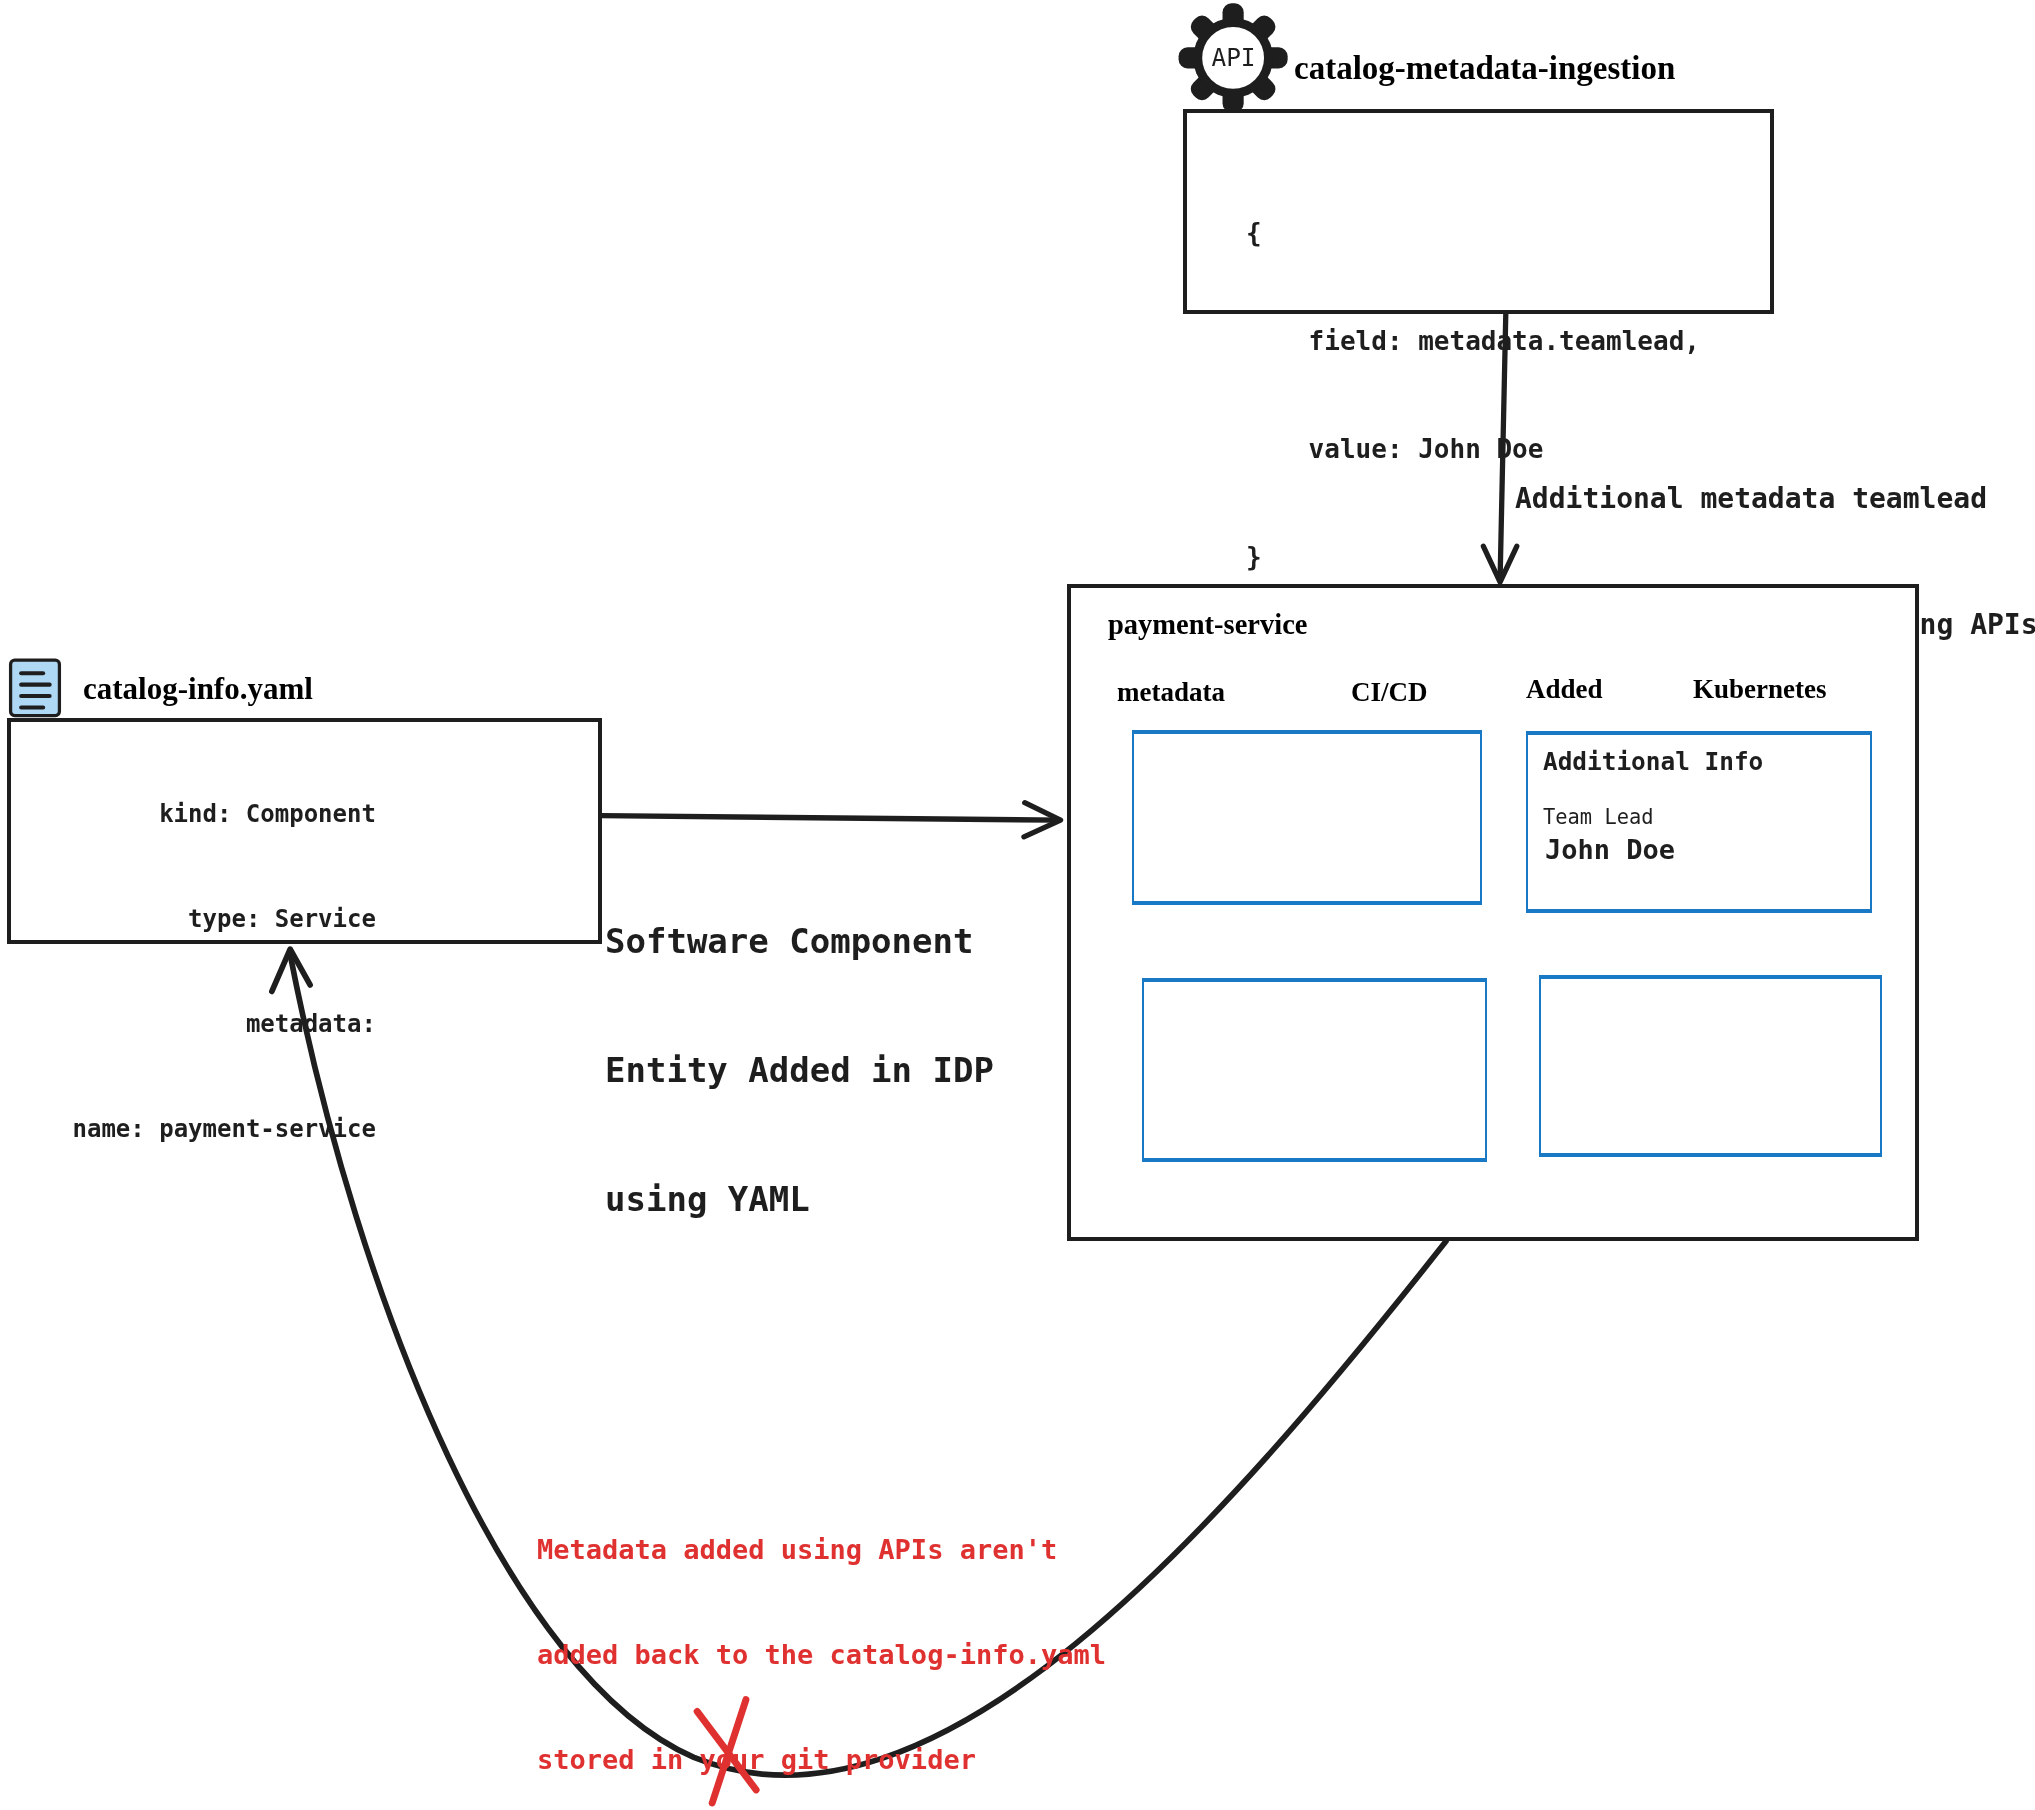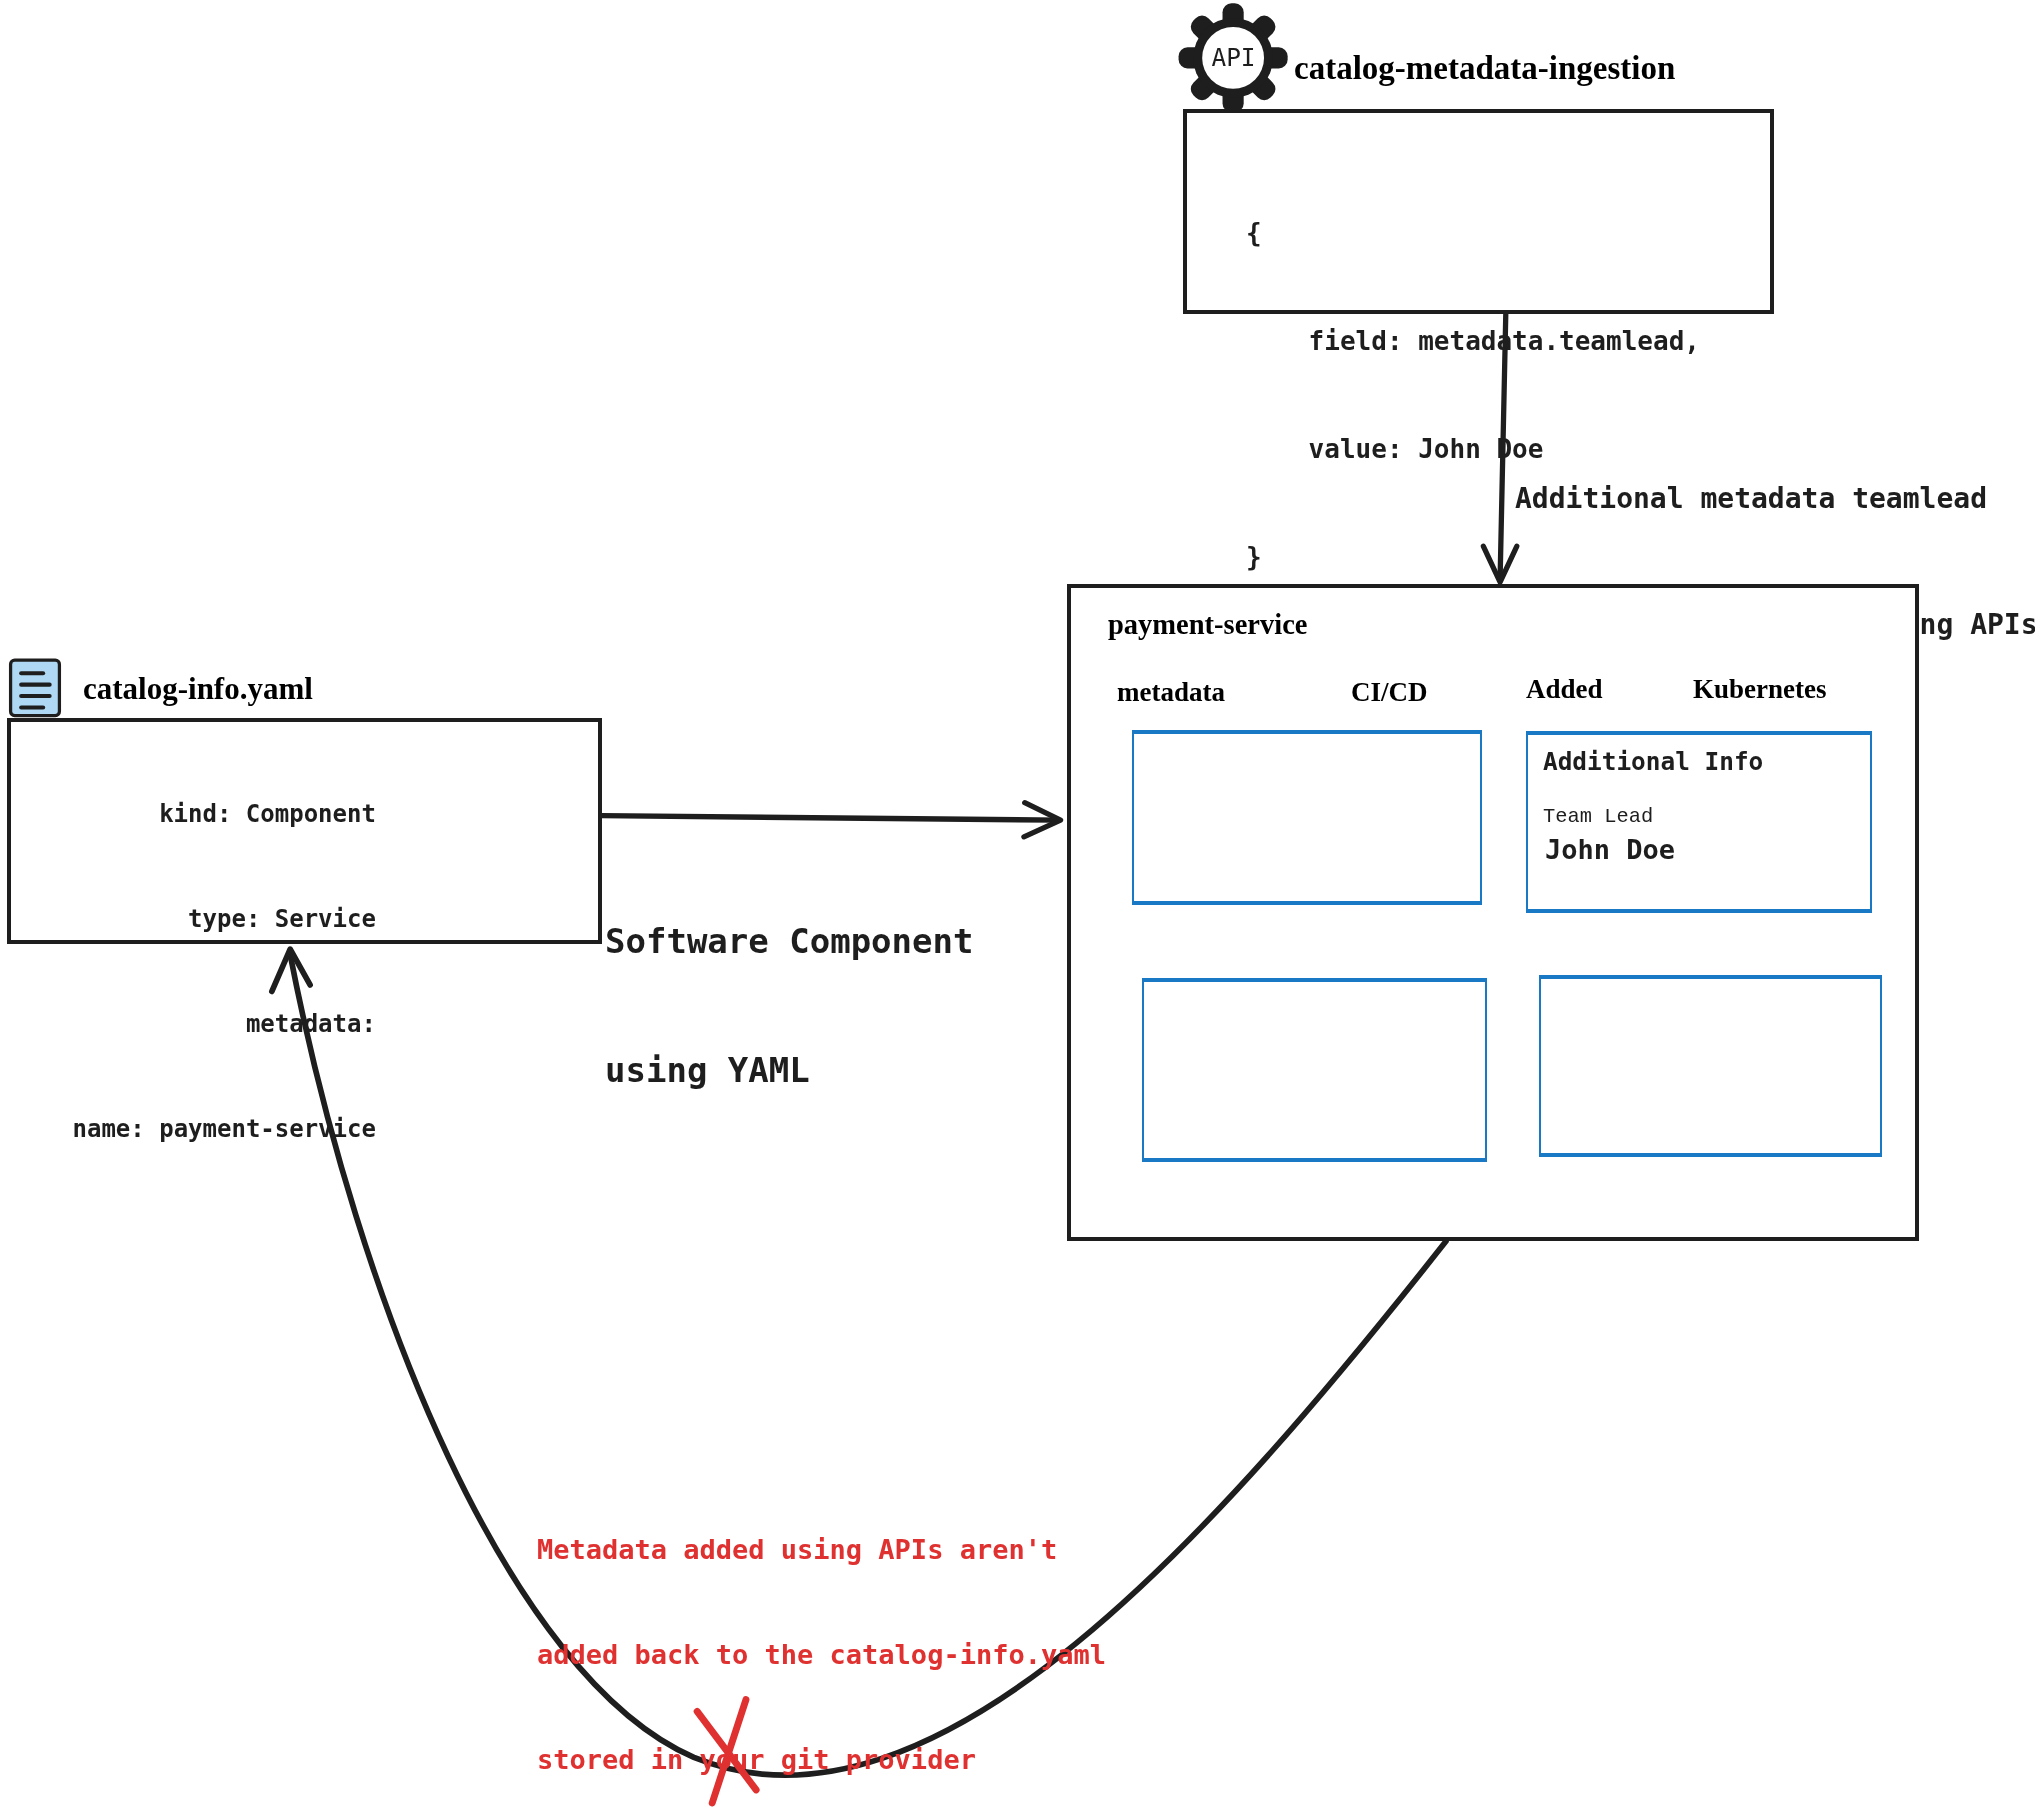--- a/index.html
+++ b/index.html
@@ -85,28 +85,29 @@
 
   <div class="txt blue bold" style="left:1117px;top:677px;font-size:27px;">metadata</div>
   <div class="txt blue bold" style="left:1351px;top:677px;font-size:27px;">CI/CD</div>
   <div class="txt blue bold" style="left:1526px;top:674px;font-size:27px;">Added</div>
   <div class="txt blue bold" style="left:1693px;top:674px;font-size:27px;">Kubernetes</div>
 
   <div class="box blue-panel" style="left:1132px;top:730px;width:350px;height:175px;"></div>
 
   <div class="box blue-panel" style="left:1526px;top:731px;width:346px;height:182px;"></div>
   <div class="txt bold" style="left:1543px;top:747px;font-size:24.4px;">Additional Info</div>
-  <div class="txt" style="left:1543px;top:805px;font-size:20.4px;font-family:Liberation Mono, monospace;">Team Lead</div>
+  <div class="txt" style="left:1543px;top:805px;font-size:20.4px;">Team Lead</div>
   <div class="txt bold" style="left:1545px;top:834px;font-size:27px;">John Doe</div>
 
   <div class="box blue-panel" style="left:1142px;top:978px;width:345px;height:184px;"></div>
   <div class="box blue-panel" style="left:1539px;top:975px;width:343px;height:182px;"></div>
 
   <div class="txt lines bold" style="left:605px;top:834px;font-size:34px;line-height:43px;">
     <div>Software Component</div>
+    <div>Entity Added in IDP</div>
     <div>using YAML</div>
   </div>
 
   <div class="txt blue bold" style="left:83px;top:671px;font-size:31px;">catalog-info.yaml</div>
 
   <div class="box ink-border" style="left:6.5px;top:718px;width:595px;height:226px;"></div>
   <div class="txt lines bold" style="left:14.7px;top:727px;font-size:24px;line-height:35px;text-align:right;">
     <div>kind: Component</div>
     <div>type: Service</div>
     <div>metadata:</div>

